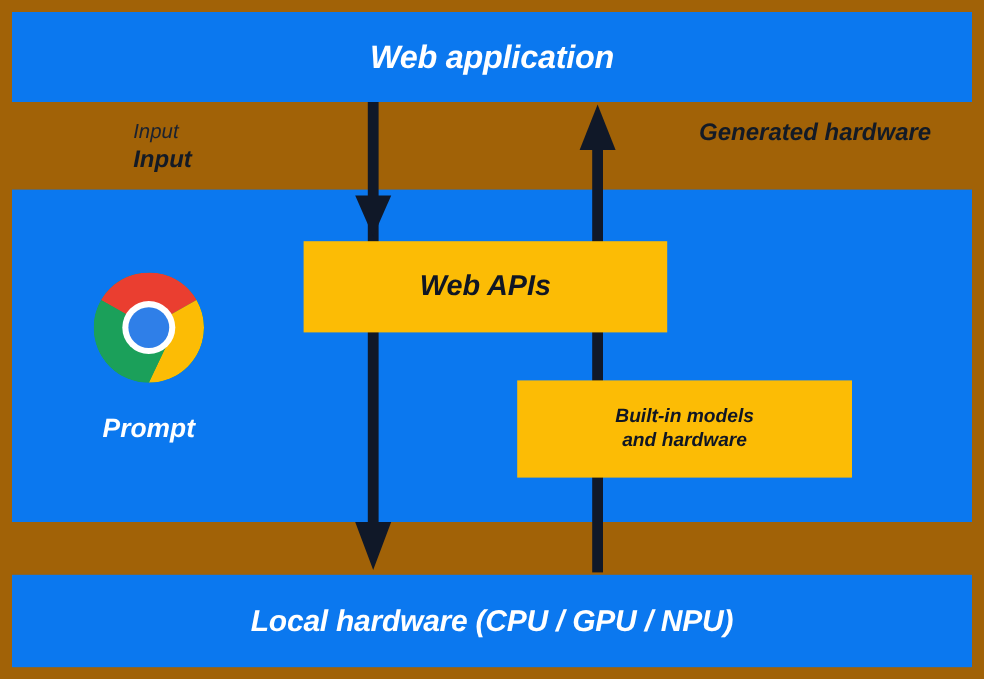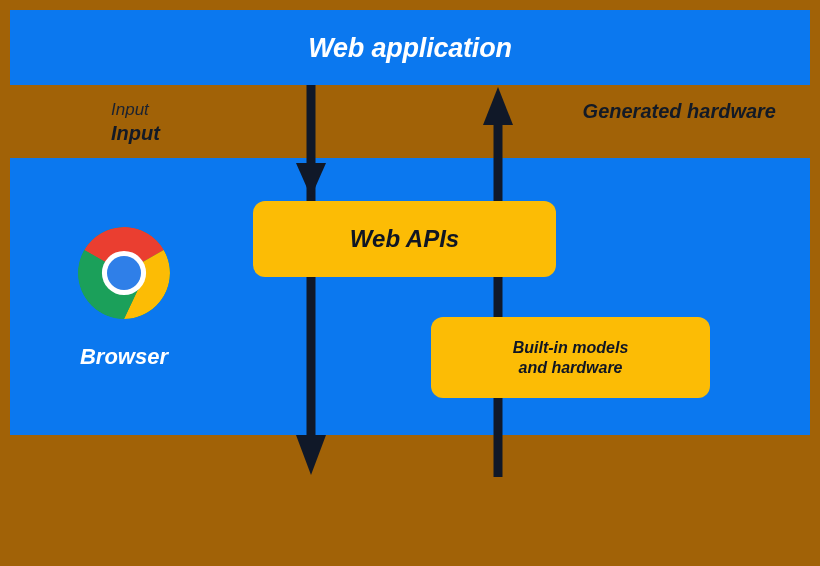--- a/index.html
+++ b/index.html
@@ -113,21 +113,20 @@
     position: absolute;
     background: #fcbc05;
     display: flex;
     align-items: center;
     justify-content: center;
     text-align: center;
     color: #101624;
     font-weight: bold;
     line-height: 1.22;
     box-sizing: border-box;
-    border-radius: 12px;
   }
   #box-web-apis {
     left: 253px;
     top: 201px;
     width: 303px;
     height: 76px;
     font-size: 24px;
   }
   #box-builtin-models {
     left: 431px;
@@ -187,21 +186,21 @@
       <circle cx="50" cy="50" r="50" fill="#1ba05a"></circle>
       <path d="M50 0 A50 50 0 0 1 93.3 25 L50 25 Z" fill="#ea3e30"></path>
       <path d="M6.7 25 A50 50 0 0 1 93.3 25 L68.5 39 A22 22 0 0 0 31.5 39 Z" fill="#ea3e30"></path>
       <path d="M93.3 25 A50 50 0 0 1 50 100 L68.5 61 A22 22 0 0 0 68.5 39 Z" fill="#fcbc05"></path>
       <path d="M50 100 A50 50 0 0 1 6.7 25 L31.5 39 A22 22 0 0 0 68.5 61 Z" fill="#1ba05a"></path>
       <circle cx="50" cy="50" r="24" fill="#ffffff"></circle>
       <circle cx="50" cy="50" r="18.5" fill="#2f7fe8"></circle>
     </g>
   </svg>
 
-  <div id="browser-label">Browser</div>
+  <div id="browser-label">Prompt</div>
 
   <svg class="arrow-svg" id="arrow-prompt-down" viewBox="0 0 42 392">
     <rect x="16.5" y="0" width="9" height="350" fill="#101828"></rect>
     <polygon points="6,78 36,78 21,112" fill="#101828"></polygon>
     <polygon points="6,350 36,350 21,390" fill="#101828"></polygon>
   </svg>
 
   <svg class="arrow-svg" id="arrow-generated-up" viewBox="0 0 42 392">
     <rect x="16.5" y="36" width="9" height="356" fill="#101828"></rect>
     <polygon points="21,2 36,40 6,40" fill="#101828"></polygon>
@@ -211,14 +210,17 @@
     <span>Web APIs</span>
   </div>
 
   <div class="yellow-box" id="box-builtin-models">
     <span>
       <span>Built-in models</span><br>
       <span>and hardware</span>
     </span>
   </div>
 
+  <div class="band" id="band-local-hardware">
+    <div class="band-title" id="local-hardware-title">Local hardware (CPU / GPU / NPU)</div>
+  </div>
 
 </div>
 
 </body></html>

